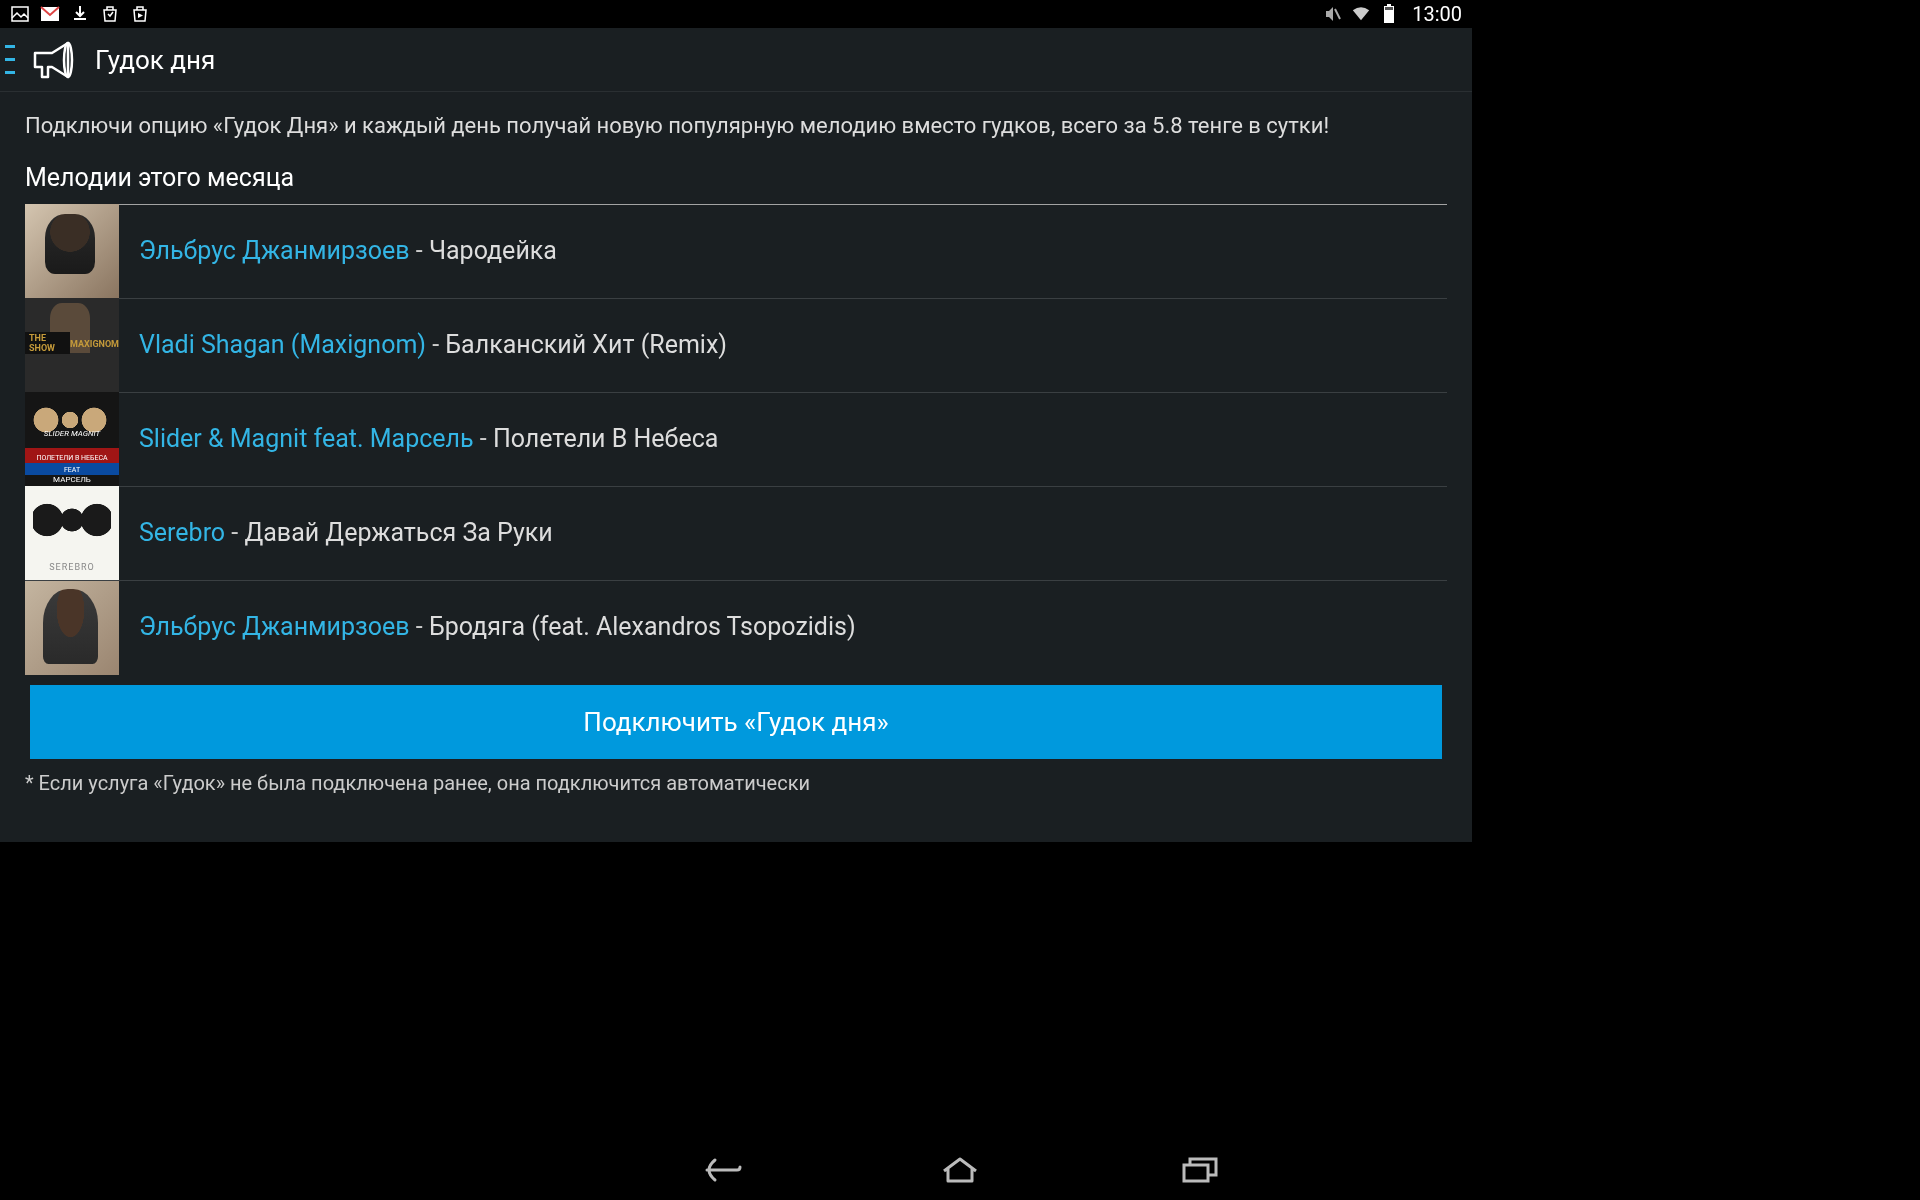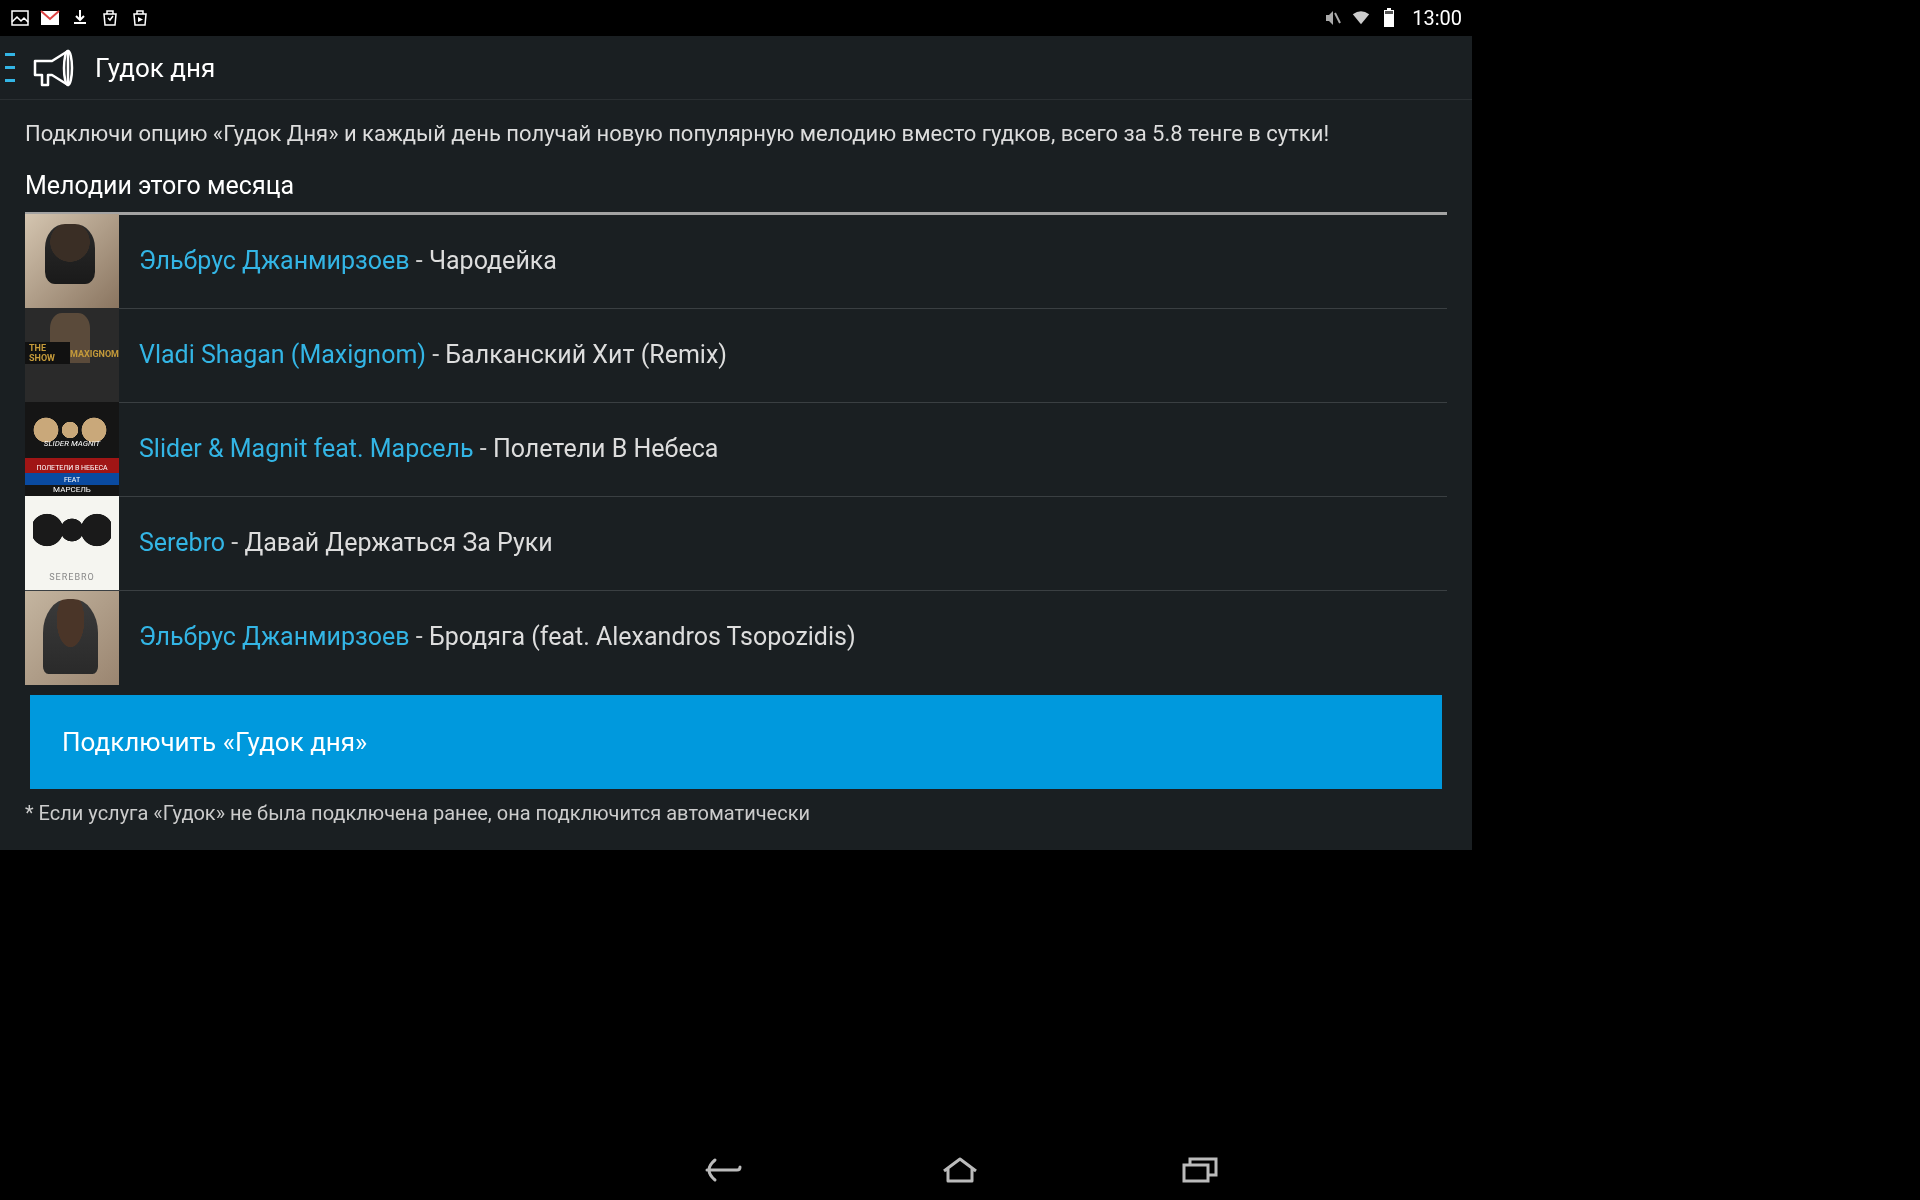--- a/index.html
+++ b/index.html
@@ -12,21 +12,21 @@
       width: 1472px;
       height: 920px;
       background: #000;
       font-family: Roboto, Arial, sans-serif;
       color: #fff;
       overflow: hidden;
     }
     
     
     .status-bar {
-      height: 36px;
+      height: 28px;
       background: #000;
       display: flex;
       align-items: center;
       justify-content: space-between;
       padding: 0 10px;
       font-size: 18px;
     }
     
     .status-left {
       display: flex;
@@ -106,21 +106,21 @@
       line-height: 1.3;
     }
     
     .section-title {
       font-size: 25px;
       color: #fff;
       margin-bottom: 12px;
     }
     
     .track-list {
-      border-top: 3px solid #a3a3a3;
+      border-top: 1px solid #a3a3a3;
     }
     
     .track-item {
       display: flex;
       align-items: center;
       height: 94px;
       border-bottom: 1px solid #3a3f42;
     }
     
     .track-thumb {
@@ -147,21 +147,22 @@
     }
     
     .track-title {
       color: #ddd;
     }
     
     .cta-button {
       background: #0099dd;
       color: #fff;
       font-size: 26px;
-      padding: 32px;
+      text-align: center;
+      padding: 22px;
       margin: 10px 5px;
       cursor: pointer;
     }
     
     .footnote {
       font-size: 20px;
       color: #ccc;
       margin-top: 12px;
     }
     

